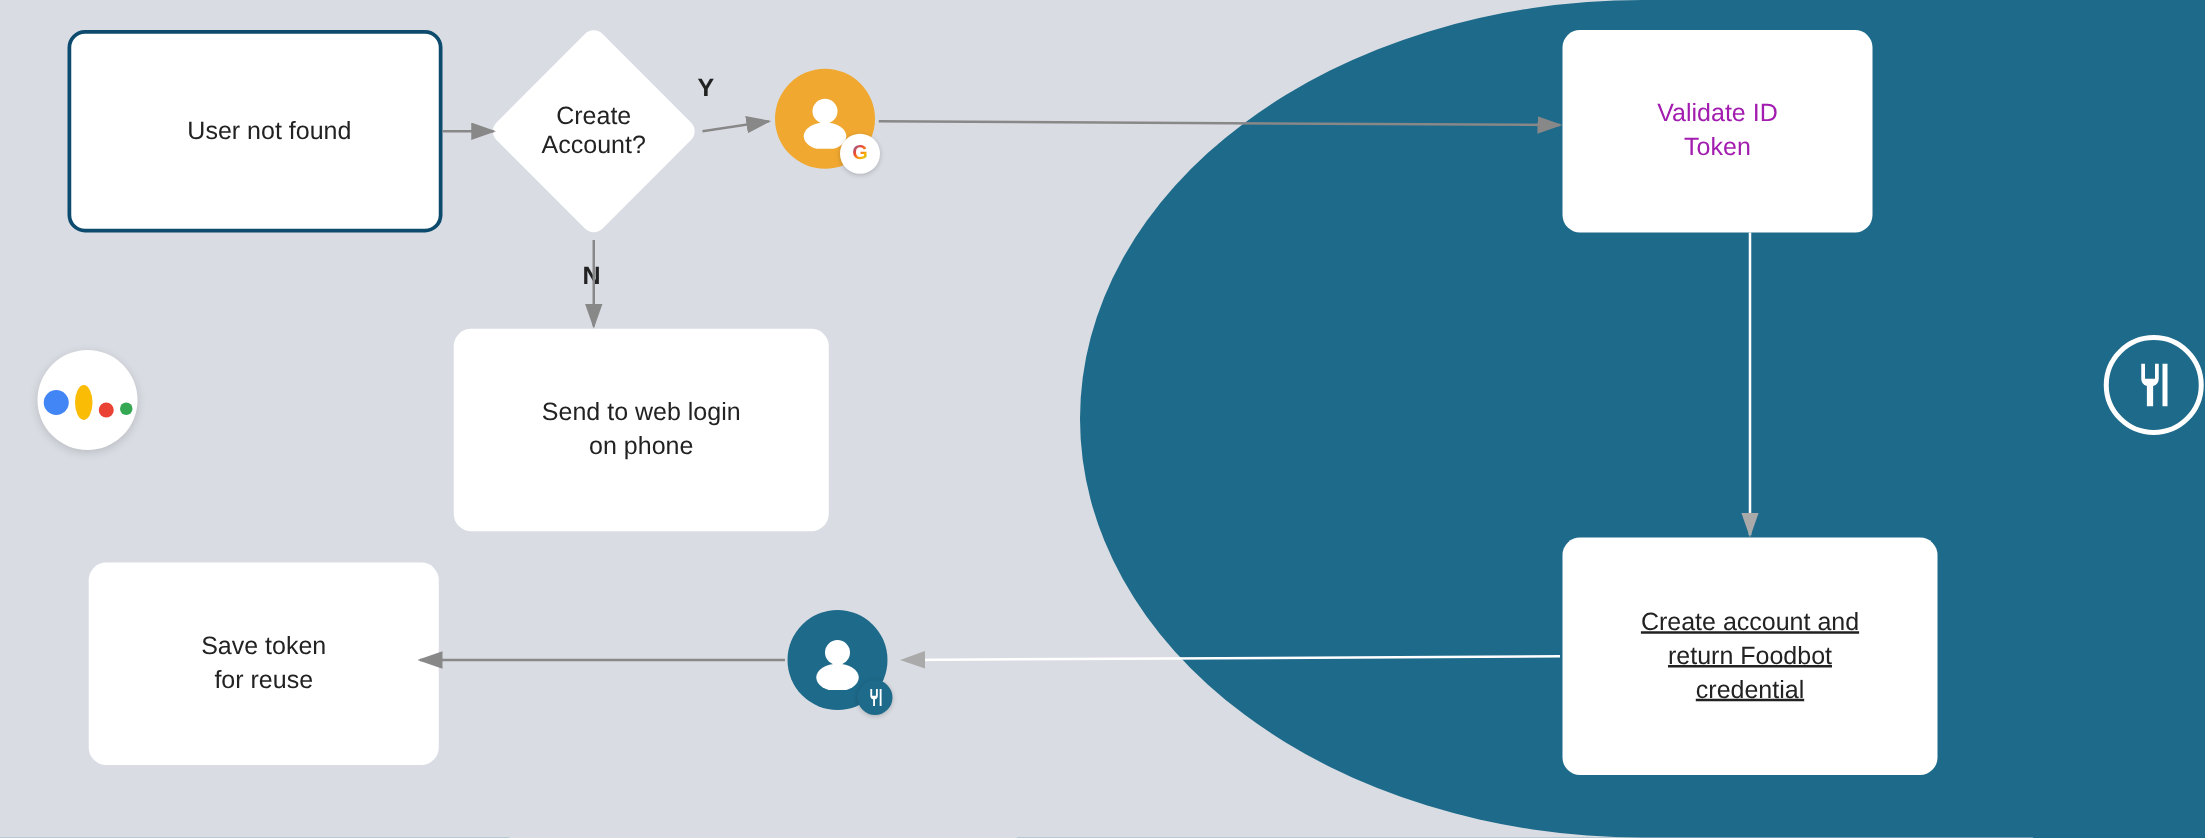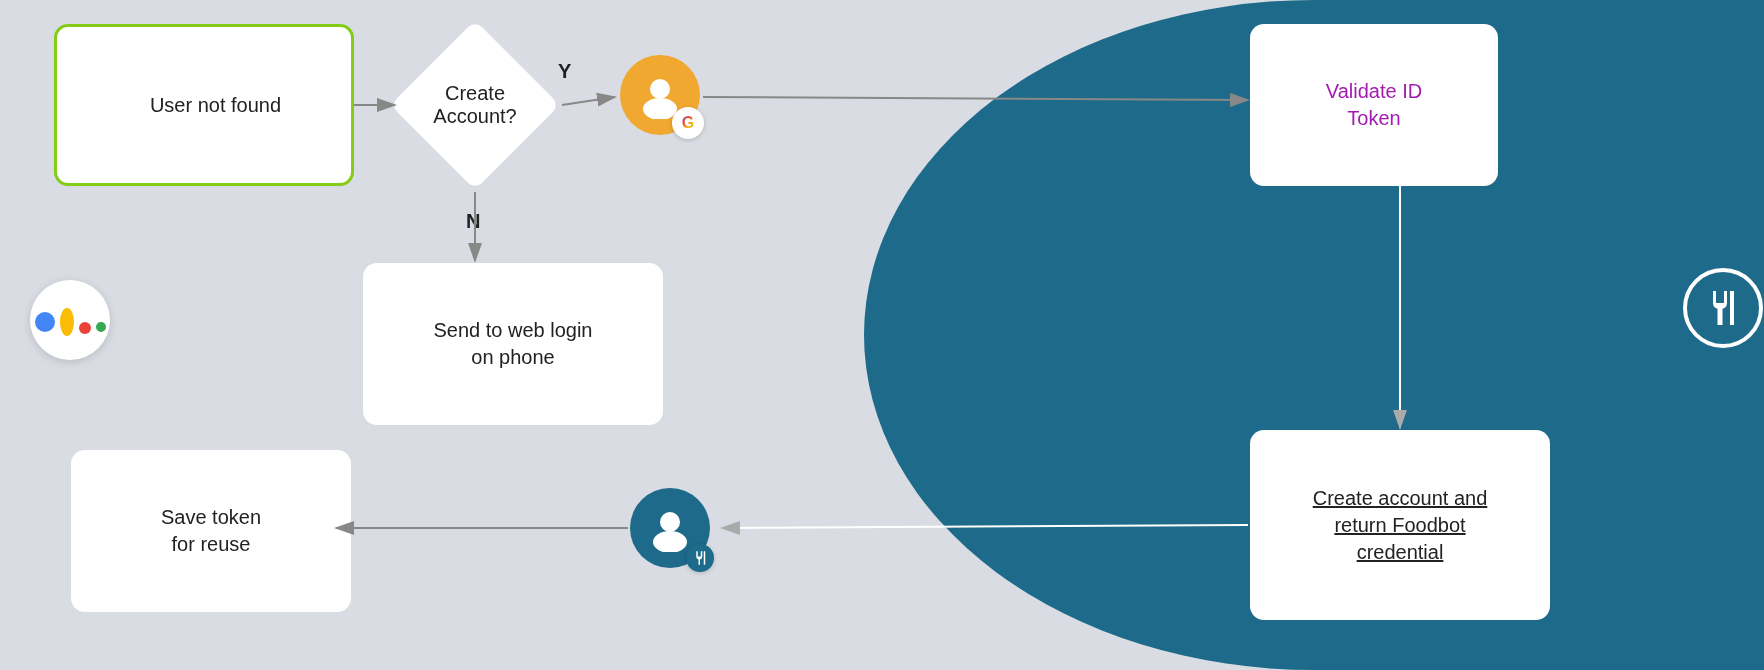--- a/index.html
+++ b/index.html
@@ -38,21 +38,21 @@
       align-items: center;
       justify-content: center;
       text-align: center;
       font-size: 20px;
       font-weight: 500;
       color: #222;
       line-height: 1.35;
     }
 
     .node-box.red-border {
-      border: 3px solid #84cc16;
+      border: 3px solid #0c4a6e;
       padding-left: 23px;
     }
 
     
     .diamond-wrapper {
       position: absolute;
       width: 170px;
       height: 170px;
     }
     .diamond {

